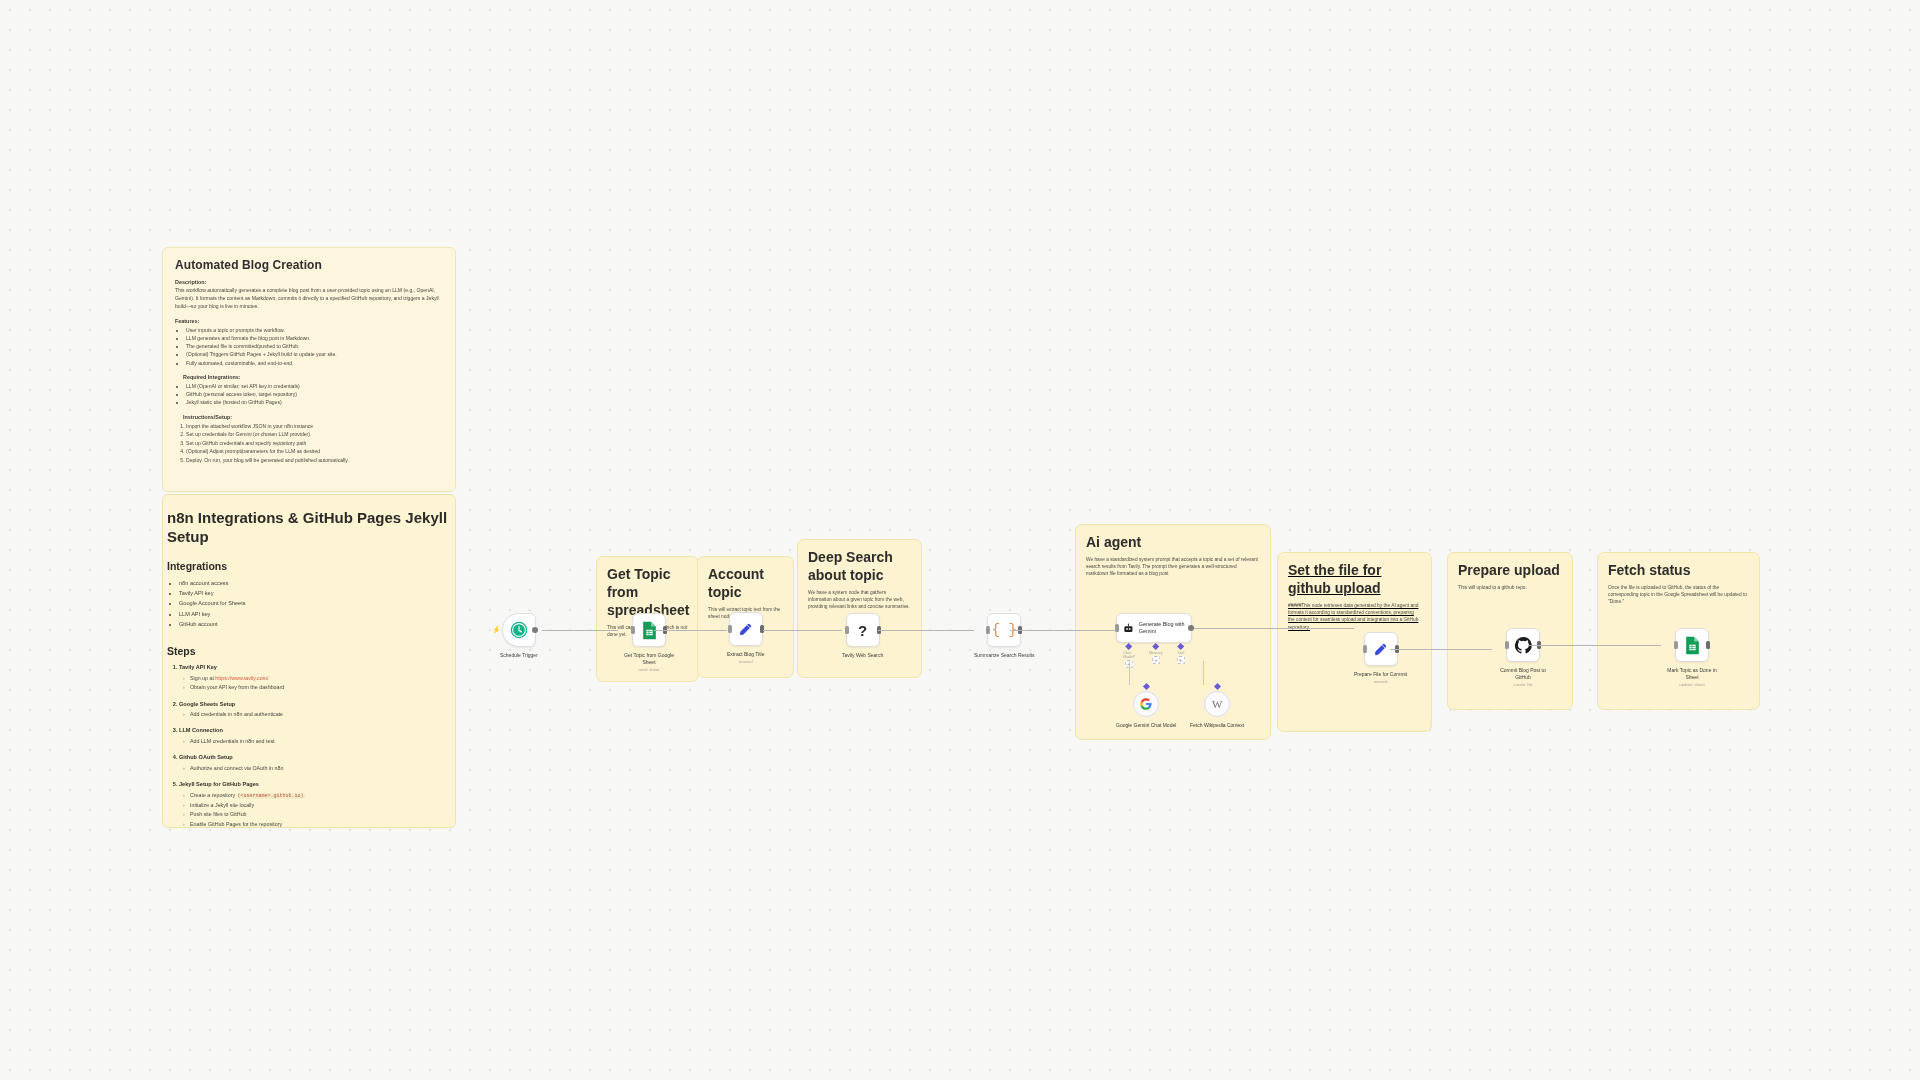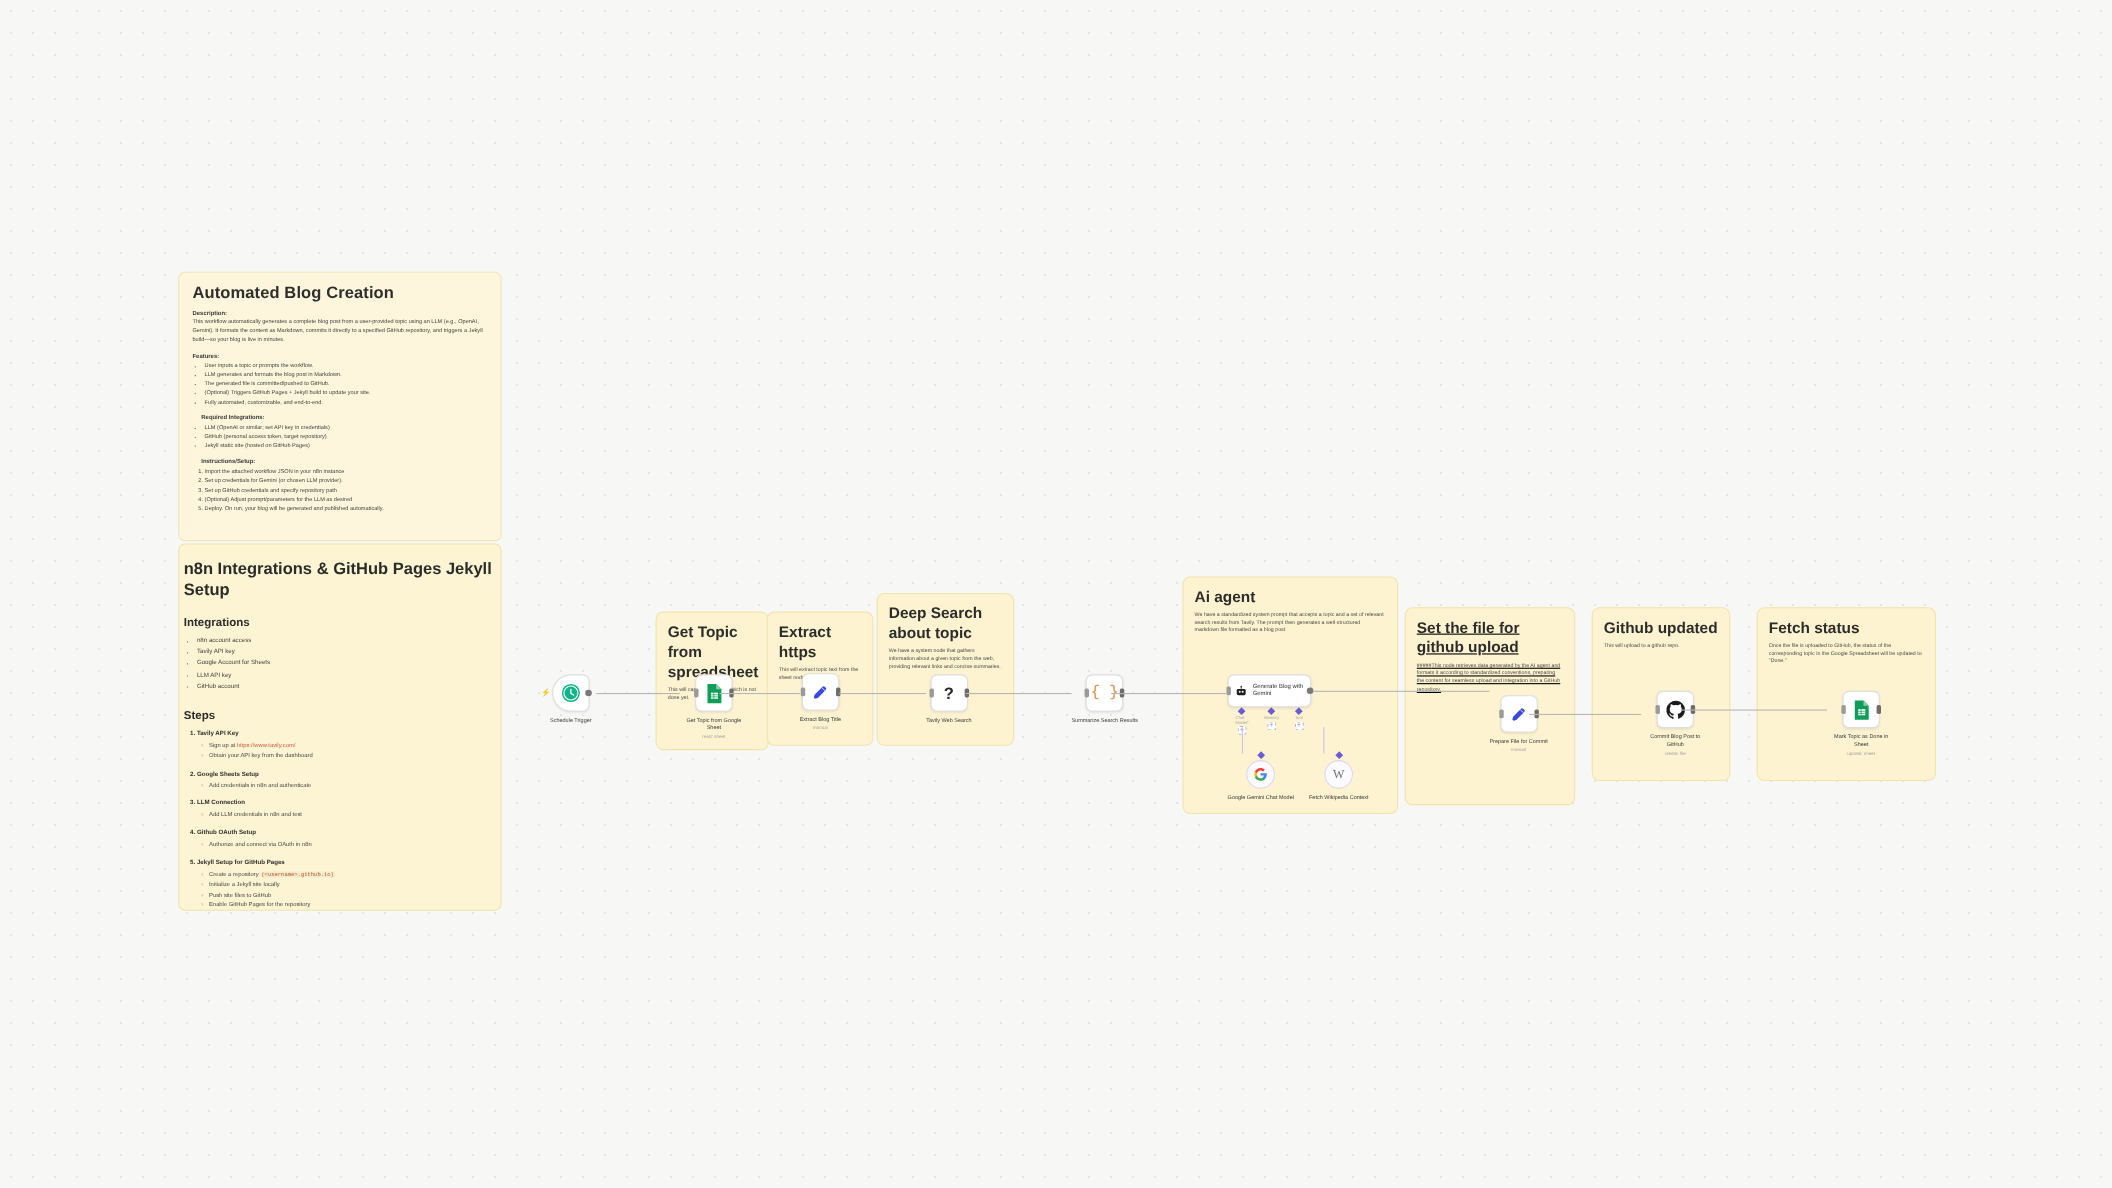--- a/index.html
+++ b/index.html
@@ -24,21 +24,21 @@
     position: absolute;
     background: #fdf6dd;
     border: 1px solid #f0e5b6;
     border-radius: 6px;
     padding: 10px 12px;
     color: #3a3a38;
     overflow: hidden;
   }
   .sticky.plain { background: #fdf4d3; border-color: #efe3ad; }
 
-  .note-h1 { font-size: 15px; font-weight: 700; margin: 0 0 7px 0; color: #2e2e2c; letter-spacing: .1px; }
+  .note-h1 { font-size: 12px; font-weight: 700; margin: 0 0 7px 0; color: #2e2e2c; letter-spacing: .1px; }
   .note-h-big { font-size: 15px; font-weight: 700; line-height: 1.25; margin: 0 0 13px 0; color: #2b2b29; }
   .note-h2 { font-size: 10.5px; font-weight: 700; margin: 0 0 6px 0; color: #2b2b29; }
   .note-lead { font-size: 5.4px; font-weight: 700; margin: 0 0 2px 0; }
   .note-p { font-size: 5.1px; line-height: 1.55; margin: 0 0 7px 0; color: #46463f; }
   .note-ul { margin: 0 0 7px 0; padding-left: 11px; }
   .note-ul li { font-size: 5.1px; line-height: 1.62; color: #46463f; }
   .note-ol { margin: 0; padding-left: 11px; }
   .note-ol li { font-size: 5.1px; line-height: 1.68; color: #46463f; }
   .indent { margin-left: 8px; }
 
@@ -233,21 +233,21 @@
         <rect x="6" y="11" width="8" height="7" fill="#fff"></rect>
         <path d="M6 13.4h8M6 15.8h8M9.3 11v7" stroke="#0f9d58" stroke-width=".8"></path>
       </svg>
       <span class="port out"></span>
     </div>
     <div class="node-label">Get Topic from Google Sheet</div>
     <div class="node-sub">read: sheet</div>
   </div>
 
   <div class="group" style="left:697px; top:556px; width:97px; height:122px;">
-    <div class="grp-title">Extract https</div>
+    <div class="grp-title">Account topic</div>
     <p class="grp-desc">This will extract topic text from the sheet node.</p>
   </div>
   <div class="node-wrap" style="left:727px; top:612px;">
     <div class="node">
       <span class="port in"></span>
       <svg width="17" height="17" viewBox="0 0 24 24">
         <path d="M4 18.5l1-3.6L15.2 4.7a1.9 1.9 0 0 1 2.7 0l1.4 1.4a1.9 1.9 0 0 1 0 2.7L9.1 19l-3.6 1z" fill="#3b49df"></path>
         <path d="M14.2 5.7l4.1 4.1" stroke="#fff" stroke-width="1.1"></path>
       </svg>
       <span class="port out"></span>
@@ -351,21 +351,21 @@
         <path d="M4 18.5l1-3.6L15.2 4.7a1.9 1.9 0 0 1 2.7 0l1.4 1.4a1.9 1.9 0 0 1 0 2.7L9.1 19l-3.6 1z" fill="#3b49df"></path>
         <path d="M14.2 5.7l4.1 4.1" stroke="#fff" stroke-width="1.1"></path>
       </svg>
       <span class="port out"></span>
     </div>
     <div class="node-label">Prepare File for Commit</div>
     <div class="node-sub">manual</div>
   </div>
 
   <div class="group" style="left:1447px; top:552px; width:126px; height:158px;">
-    <div class="grp-title">Github updated</div>
+    <div class="grp-title">Prepare upload</div>
     <p class="grp-desc">This will upload to a github repo.</p>
   </div>
   <div class="node-wrap" style="left:1492px; top:628px;">
     <div class="node">
       <span class="port in"></span>
       <svg width="19" height="19" viewBox="0 0 24 24">
         <path fill="#1b1b1b" d="M12 1.3A10.7 10.7 0 0 0 8.6 22.2c.5.1.7-.2.7-.5v-2c-3 .6-3.6-1.4-3.6-1.4-.5-1.2-1.2-1.6-1.2-1.6-1-.7.1-.7.1-.7 1 .1 1.6 1.1 1.6 1.1.9 1.6 2.4 1.1 3 .9.1-.7.4-1.1.7-1.4-2.4-.3-4.9-1.2-4.9-5.4 0-1.2.4-2.2 1.1-2.9-.1-.3-.5-1.4.1-2.9 0 0 .9-.3 3 1.1a10.3 10.3 0 0 1 5.4 0c2.1-1.4 3-1.1 3-1.1.6 1.5.2 2.6.1 2.9.7.7 1.1 1.7 1.1 2.9 0 4.2-2.5 5.1-4.9 5.4.4.3.7 1 .7 2v3c0 .3.2.6.7.5A10.7 10.7 0 0 0 12 1.3z"></path>
       </svg>
       <span class="port out"></span>
     </div>

